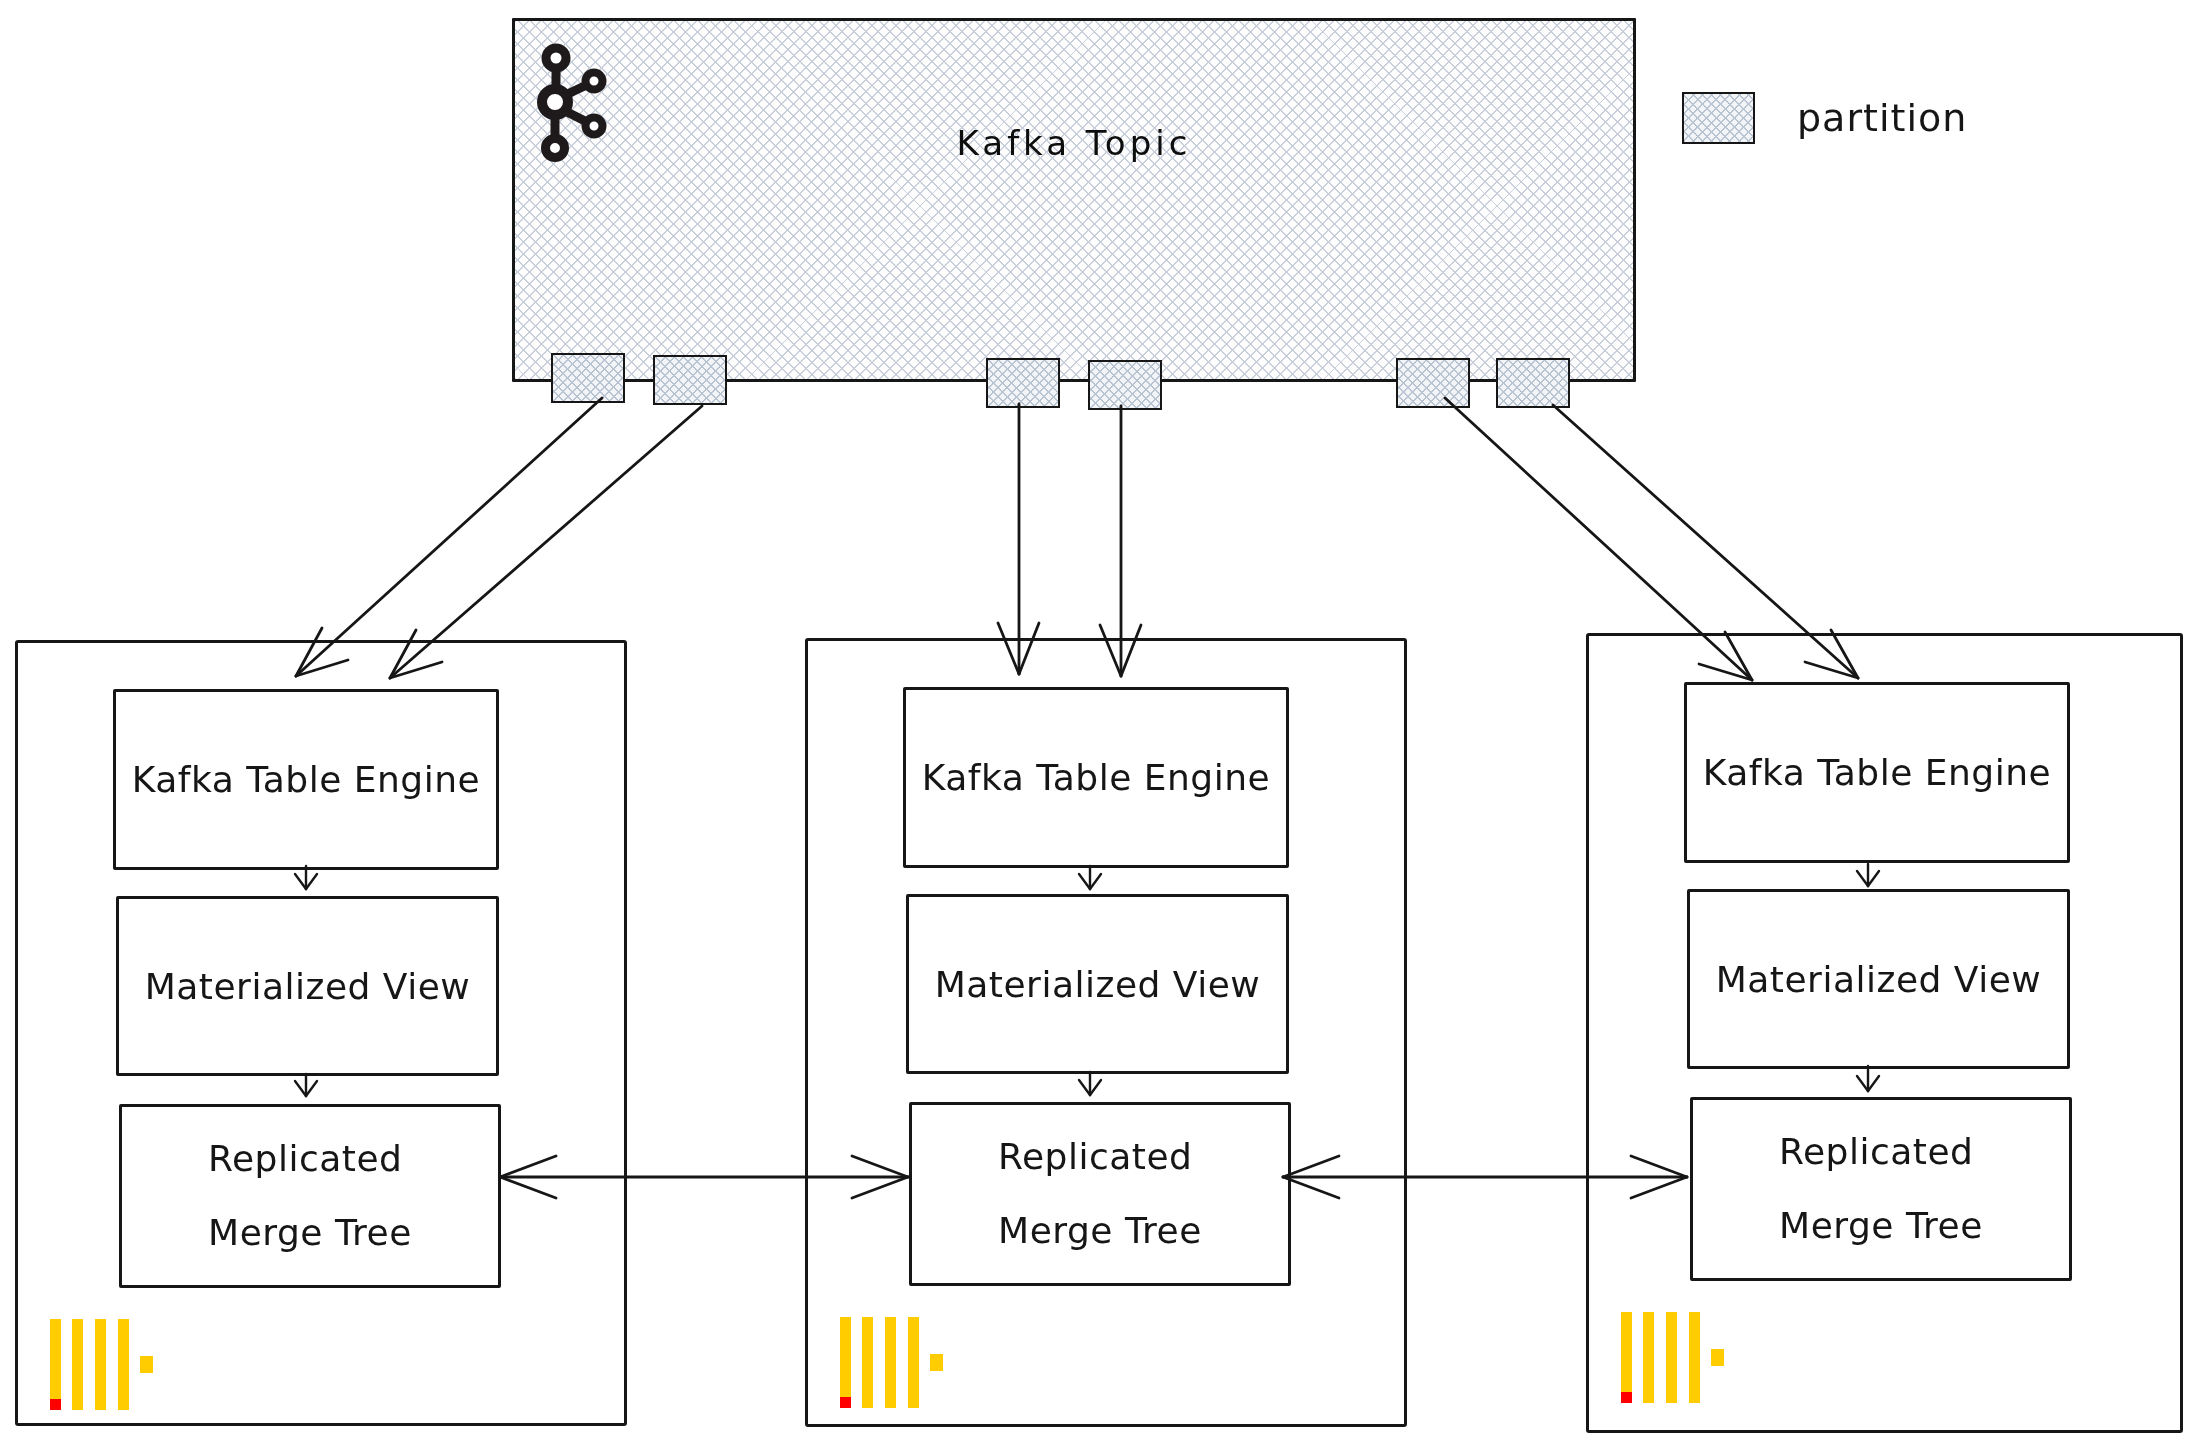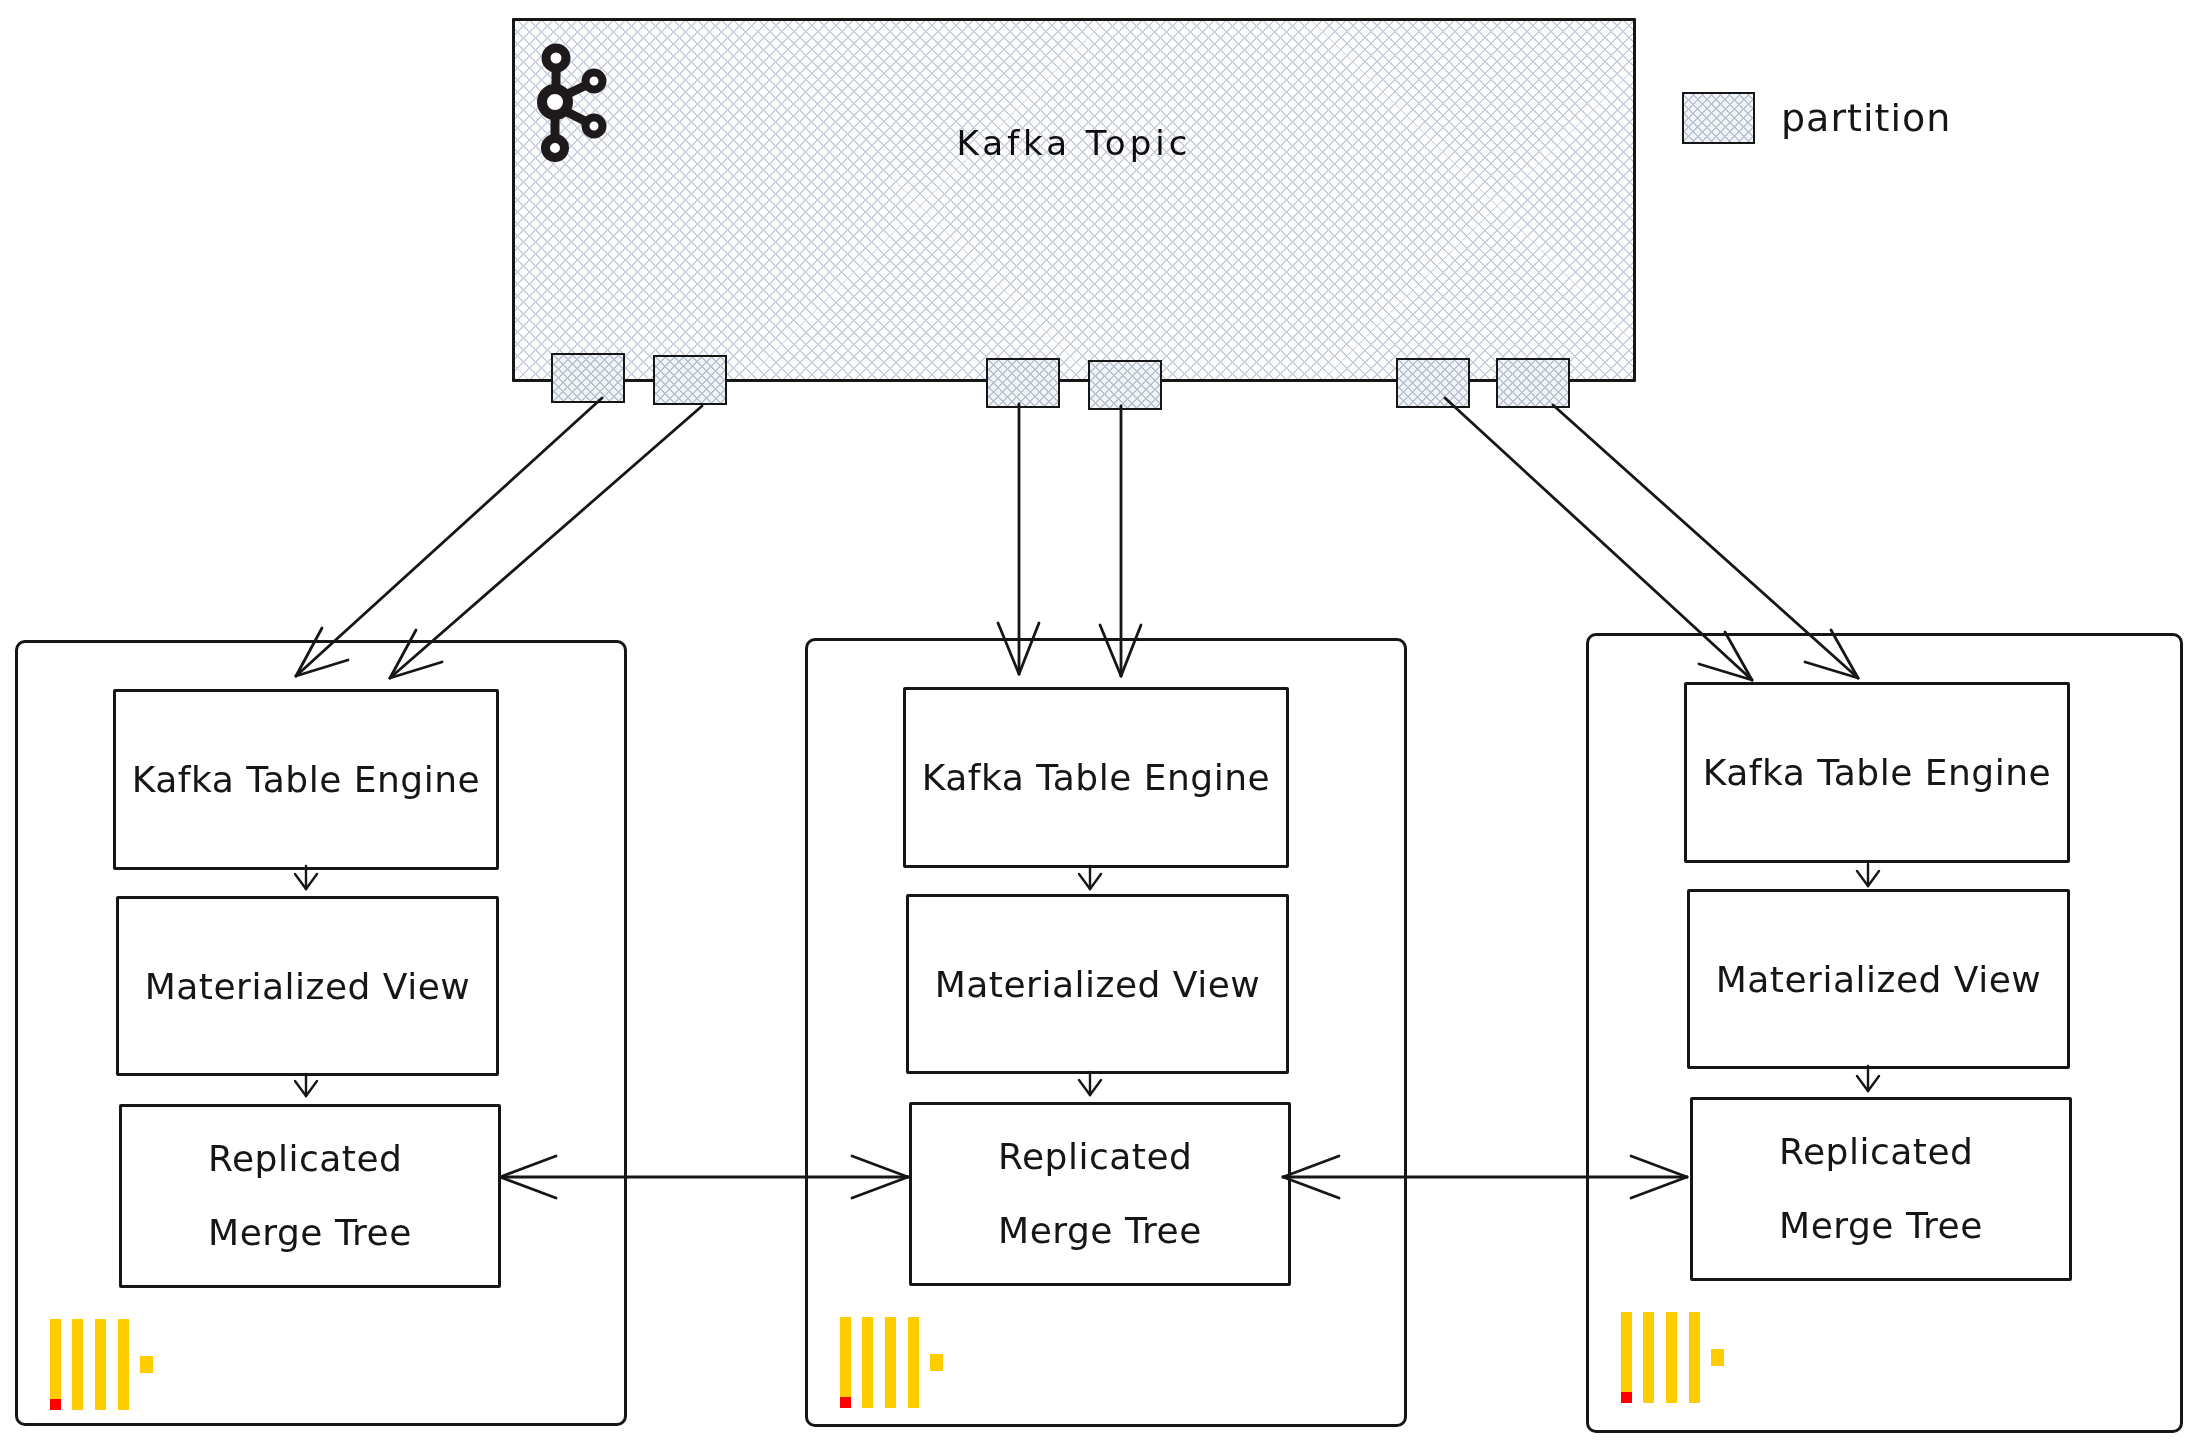--- a/index.html
+++ b/index.html
@@ -39,28 +39,28 @@
   .partition{
     position:absolute;width:74px;height:50px;border:2.5px solid var(--ink);
   }
   .p1{left:36px;top:332px;}
   .p2{left:138px;top:334px;}
   .p3{left:471px;top:337px;}
   .p4{left:573px;top:339px;}
   .p5{left:881px;top:337px;}
   .p6{left:981px;top:337px;}
   .legend{
-    position:absolute;left:1682px;top:92px;display:flex;align-items:center;gap:26px;
+    position:absolute;left:1682px;top:92px;display:flex;align-items:center;gap:42px;
   }
   .legend-swatch{
     width:73px;height:52px;border:2.5px solid var(--ink);flex:none;
   }
   .legend-label{font-size:38px;letter-spacing:1px;}
   .node{
-    position:absolute;border:3px solid var(--ink);border-radius:10px;background:#fff;
+    position:absolute;border:3px solid var(--ink);border-radius:3px;background:#fff;
   }
   .node-left{left:15px;top:640px;width:612px;height:786px;}
   .node-mid{left:805px;top:638px;width:602px;height:789px;}
   .node-right{left:1586px;top:633px;width:597px;height:800px;}
   .inner{
     position:absolute;border:3px solid var(--ink);border-radius:2px;background:#fff;
     display:flex;align-items:center;justify-content:center;text-align:center;
     font-size:36px;letter-spacing:0.5px;
   }
   .kte{left:95px;top:46px;width:386px;height:181px;}

